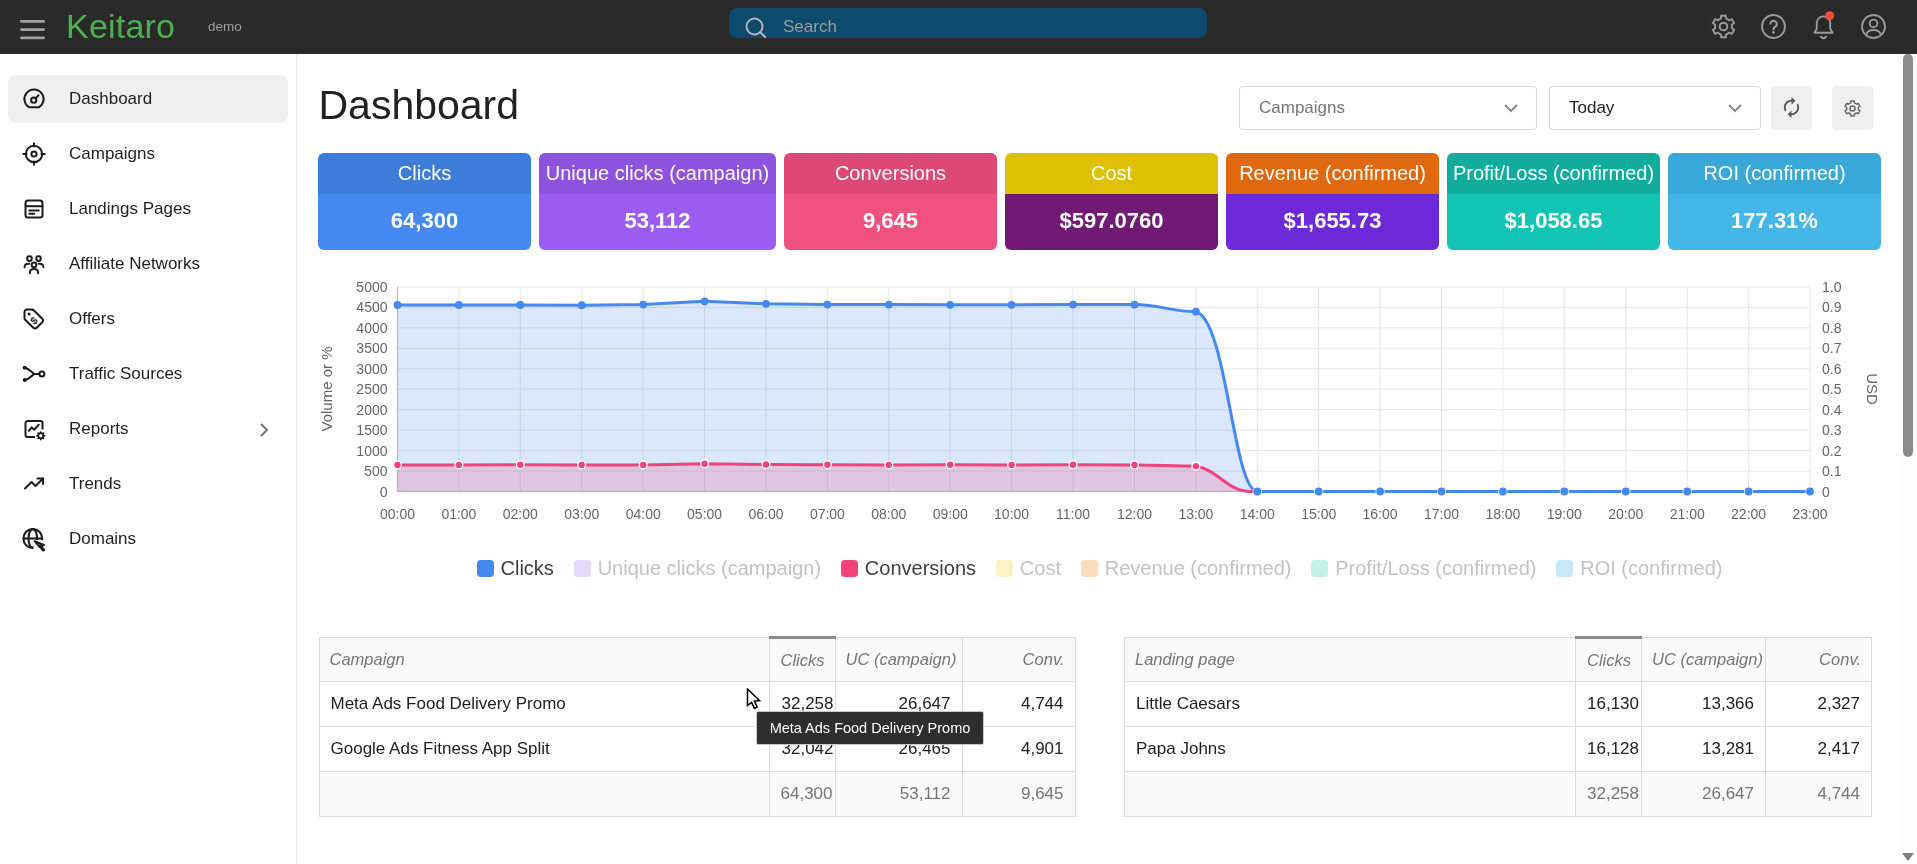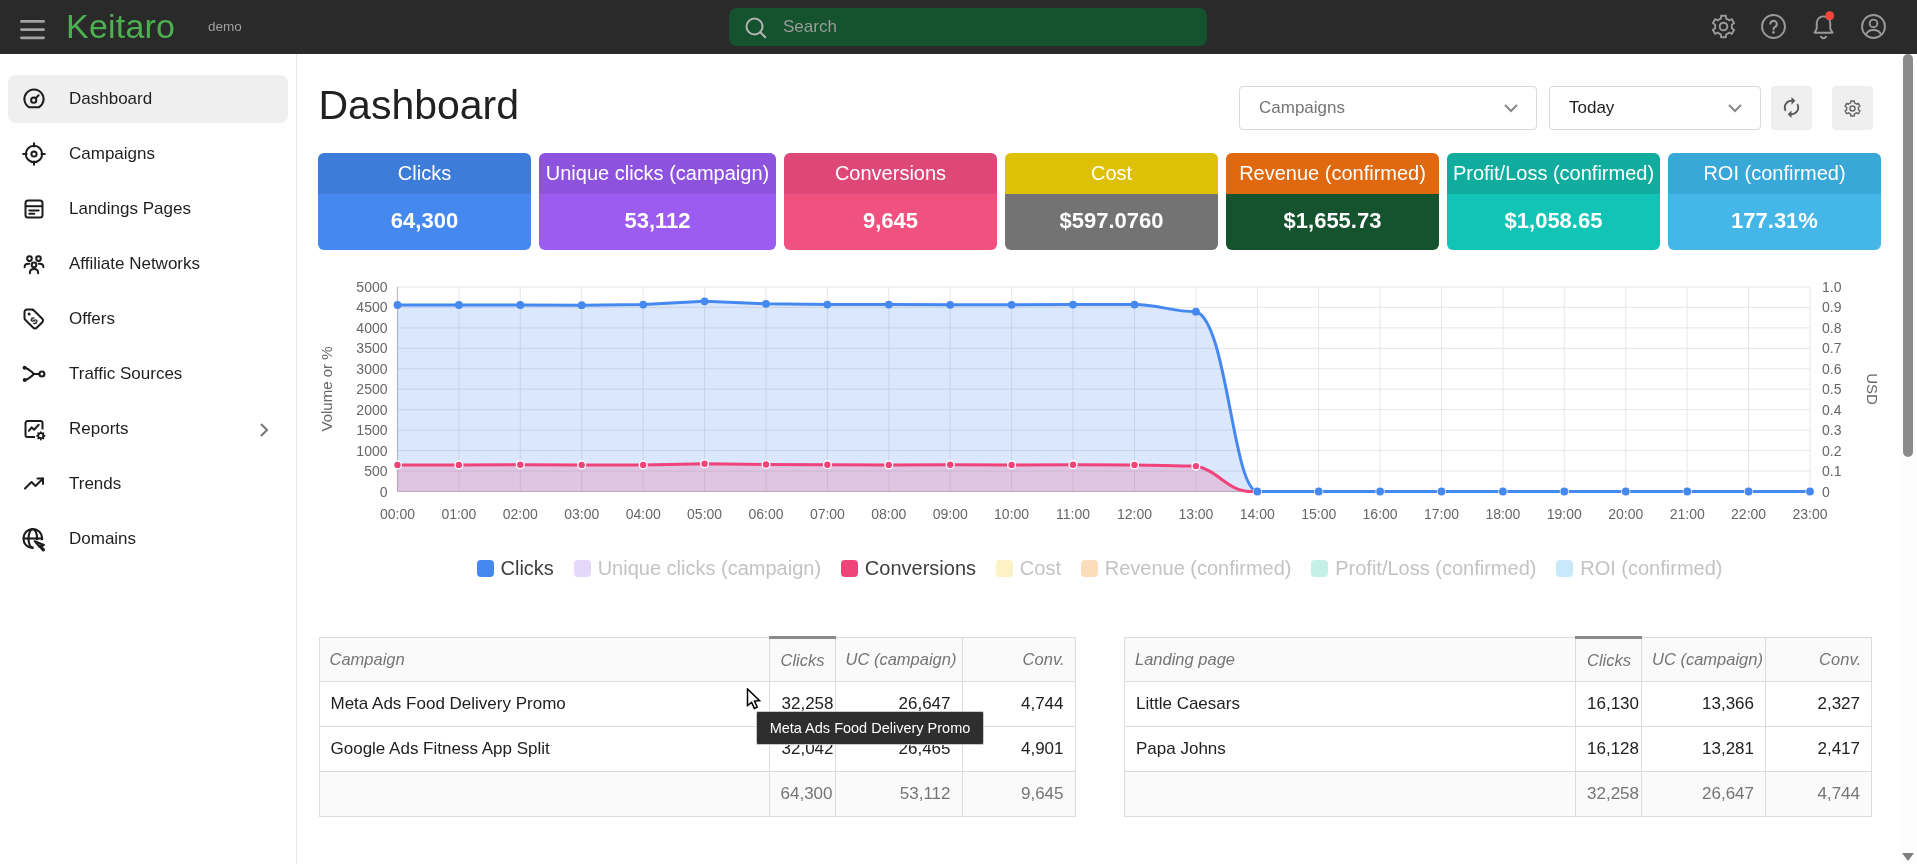--- a/index.html
+++ b/index.html
@@ -3,21 +3,21 @@
 <meta charset="utf-8">
 <style>
 * { margin:0; padding:0; box-sizing:border-box; }
 html,body { width:1917px; height:864px; overflow:hidden; font-family:"Liberation Sans", sans-serif; background:#fff; }
 .abs { position:absolute; }
 
 
 #topbar { position:absolute; left:0; top:0; width:1917px; height:54px; background:#2a2a2a; z-index:50; }
 #logo { position:absolute; left:66px; top:7px; font-size:34px; font-weight:normal; color:#4cb050; letter-spacing:0.2px; }
 #demo { position:absolute; left:208px; top:19px; font-size:13.5px; color:#9e9e9e; }
-#searchbox { position:absolute; left:729px; top:8px; width:478px; height:38px; background:#14532d; border-radius:8px; }
+#searchbox { position:absolute; left:729px; top:8px; width:478px; height:30px; background:#0c4a6e; border-radius:8px; }
 #searchtxt { position:absolute; left:54px; top:9px; font-size:17px; color:#9b9b9b; }
 
 
 #sidebar { position:absolute; left:0; top:54px; width:297px; height:810px; background:#fff; border-right:1px solid #e8e8e8; }
 .menuitem { position:absolute; left:0; width:297px; height:55px; }
 .menuitem .ico { position:absolute; left:22px; top:15px; width:24px; height:24px; }
 .menuitem .lbl { position:absolute; left:69px; top:17px; font-size:17px; color:#1f1f1f; }
 #activebg { position:absolute; left:8px; top:21px; width:280px; height:48px; background:#efefef; border-radius:8px; }
 
 
@@ -223,25 +223,25 @@
   <div class="card">
       <div class="ch" style="background:#8d52de">Unique clicks (campaign)</div>
       <div class="cv" style="background:#9c5cf2">53,112</div>
     </div>
   <div class="card">
       <div class="ch" style="background:#de4878">Conversions</div>
       <div class="cv" style="background:#f0517e">9,645</div>
     </div>
   <div class="card">
       <div class="ch" style="background:#dec104">Cost</div>
-      <div class="cv" style="background:#737373">$597.0760</div>
+      <div class="cv" style="background:#701a75">$597.0760</div>
     </div>
   <div class="card">
       <div class="ch" style="background:#e0690f">Revenue (confirmed)</div>
-      <div class="cv" style="background:#14532d">$1,655.73</div>
+      <div class="cv" style="background:#6d28d9">$1,655.73</div>
     </div>
   <div class="card">
       <div class="ch" style="background:#10ad9e">Profit/Loss (confirmed)</div>
       <div class="cv" style="background:#12c4b5">$1,058.65</div>
     </div>
   <div class="card">
       <div class="ch" style="background:#38a8d8">ROI (confirmed)</div>
       <div class="cv" style="background:#45b6e8">177.31%</div>
     </div>
 </div>

